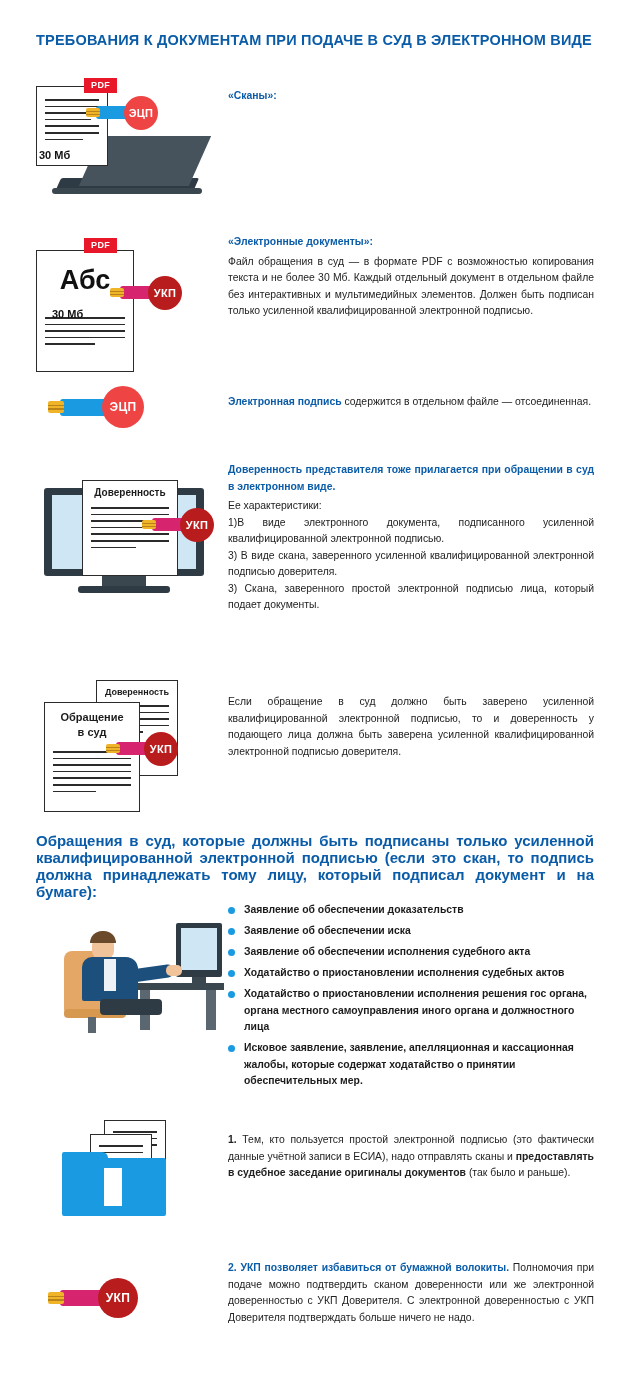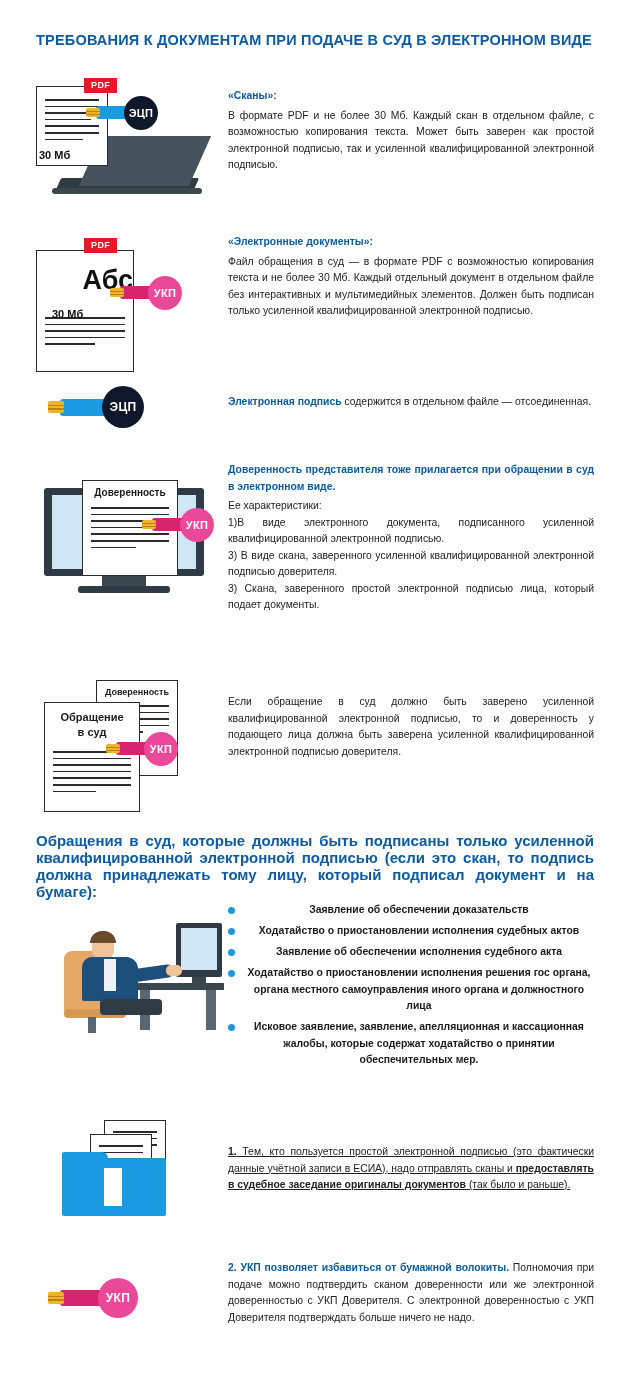--- a/index.html
+++ b/index.html
@@ -80,36 +80,35 @@
     position: absolute;
     background: #f0b429;
     border-radius: 2px;
   }
   .token .gold::before, .token .gold::after {
     content:""; position:absolute; left:0; right:0; height:1.5px; background:#b9831a;
   }
   .token .gold::before { top: 30%; }
   .token .gold::after  { top: 62%; }
 
-  .blue-tok .circ { background: #0f172a; }
+  .blue-tok .circ { background: #ef4444; }
   .blue-tok .body { background: #1a9ae0; }
-  .pink-tok .circ { background: #ec4899; }
+  .pink-tok .circ { background: #b91c1c; }
   .pink-tok .body { background: #d6246e; }
 
   
   .bullets { position: absolute; left: 228px; }
   .bullets .li {
     position: relative;
     padding-left: 16px;
     font-size: 10.4px;
     line-height: 16.5px;
     margin-bottom: 4.5px;
     color: #1b1b1b;
     font-weight: bold;
-    text-align: center;
   }
   .bullets .li::before {
     content: "";
     position: absolute;
     left: 0; top: 5px;
     width: 7px; height: 7px;
     border-radius: 50%;
     background: #1a9ae0;
   }
 
@@ -165,34 +164,33 @@
     <div class="size-tag" style="left:39px; top:71px;">30 Мб</div>
 
     <div class="token blue-tok" style="left:96px; top:18px; width:72px; height:34px;">
       <div class="body" style="left:0px; top:10px; width:36px; height:13px;"></div>
       <div class="gold" style="left:-10px; top:12px; width:14px; height:9px;"></div>
       <div class="circ" style="left:28px; top:0px; width:34px; height:34px;">ЭЦП</div>
     </div>
 
     <div class="txt" style="position:absolute; left:228px; top:10px; width:366px;">
       <span class="lead">«Сканы»:</span>
-      <span>В формате PDF и не более 30 Мб. Каждый скан в отдельном файле, с возможностью копирования текста. Может быть заверен как простой электронной подписью, так и усиленной квалифицированной электронной подписью.</span>
     </div>
   </div>
 
   <div class="row" style="top:228px; left:0; width:630px; height:130px;">
     <div class="doc" style="left:36px; top:22px; width:98px; height:122px;">
       <div class="lines" style="top:66px;">
         <i style="width:100%"></i>
           <i style="width:100%"></i>
           <i style="width:100%"></i>
           <i style="width:100%"></i>
           <i style="width:62%"></i>
       </div>
-      <div style="position:absolute; left:0; right:0; top:14px; text-align:right; font-size:27px; font-weight:bold; color:#111;">Абс</div>
+      <div style="position:absolute; left:0; right:0; top:14px; text-align:center; font-size:27px; font-weight:bold; color:#111;">Абс</div>
     </div>
     <div class="pdf-tag" style="left:84px; top:10px;">PDF</div>
     <div class="size-tag" style="left:52px; top:80px;">30 Мб</div>
 
     <div class="token pink-tok" style="left:120px; top:48px; width:72px; height:34px;">
       <div class="body" style="left:0px; top:10px; width:36px; height:13px;"></div>
       <div class="gold" style="left:-10px; top:12px; width:14px; height:9px;"></div>
       <div class="circ" style="left:28px; top:0px; width:34px; height:34px;">УКП</div>
     </div>
 
@@ -303,22 +301,23 @@
     <div style="position:absolute; left:50px; top:26px; width:26px; height:12px; background:#6b4a2b; border-radius:12px 12px 0 0;"></div>
     <div style="position:absolute; left:42px; top:52px; width:56px; height:44px; background:#1d4f7c; border-radius:10px 12px 2px 2px;"></div>
     <div style="position:absolute; left:64px; top:54px; width:12px; height:32px; background:#eef2f6;"></div>
     <div style="position:absolute; left:86px; top:62px; width:48px; height:13px; background:#1d4f7c; border-radius:6px; transform: rotate(-8deg);"></div>
     <div style="position:absolute; left:126px; top:60px; width:16px; height:11px; background:#f0c39b; border-radius:5px;"></div>
     <div style="position:absolute; left:60px; top:94px; width:62px; height:16px; background:#2f3b44; border-radius:4px;"></div>
   </div>
 
   <div class="bullets" style="top:902px; width:366px;">
     <div class="li">Заявление об обеспечении доказательств</div>
+    <div class="li">Заявление об обеспечении иска</div>
+    <div class="li">Заявление об обеспечении исполнения судебного акта</div>
     <div class="li">Ходатайство о приостановлении исполнения судебных актов</div>
-    <div class="li">Заявление об обеспечении исполнения судебного акта</div>
     <div class="li">Ходатайство о приостановлении исполнения решения гос органа, органа местного самоуправления иного органа и должностного лица</div>
     <div class="li">Исковое заявление, заявление, апелляционная и кассационная жалобы, которые содержат ходатайство о принятии обеспечительных мер.</div>
   </div>
 
   <div class="row" style="top:1110px; left:0; width:630px; height:110px;">
 
     <div style="position:absolute; left:62px; top:10px; width:140px; height:100px;">
       <div class="doc" style="left:42px; top:0px; width:62px; height:56px;">
         <div class="lines" style="top:10px;">
           <i style="width:100%"></i>
@@ -333,21 +332,21 @@
             <i style="width:100%"></i>
             <i style="width:100%"></i>
             <i style="width:64%"></i>
         </div>
       </div>
       <div style="position:absolute; left:0px; top:38px; width:104px; height:58px; background:#1a9ae0; border-radius:2px;"></div>
       <div style="position:absolute; left:0px; top:32px; width:46px; height:10px; background:#1a9ae0; border-radius:2px 6px 0 0;"></div>
       <div style="position:absolute; left:42px; top:48px; width:18px; height:38px; background:#ffffff;"></div>
     </div>
 
-    <div class="txt" style="position:absolute; left:228px; top:34px; width:366px;text-decoration:underline;">
+    <div class="txt" style="position:absolute; left:228px; top:22px; width:366px;">
       <span class="bold">1.</span><span> Тем, кто пользуется простой электронной подписью (это фактически данные учётной записи в ЕСИА), надо отправлять сканы и </span><span class="bold">предоставлять в судебное заседание оригиналы документов</span><span> (так было и раньше).</span>
     </div>
   </div>
 
   <div class="row" style="top:1250px; left:0; width:630px; height:100px;">
     <div class="token pink-tok" style="left:60px; top:28px; width:100px; height:40px;">
       <div class="body" style="left:0px; top:12px; width:48px; height:16px;"></div>
       <div class="gold" style="left:-12px; top:14px; width:16px; height:12px;"></div>
       <div class="circ" style="left:38px; top:0px; width:40px; height:40px; font-size:12px;">УКП</div>
     </div>

